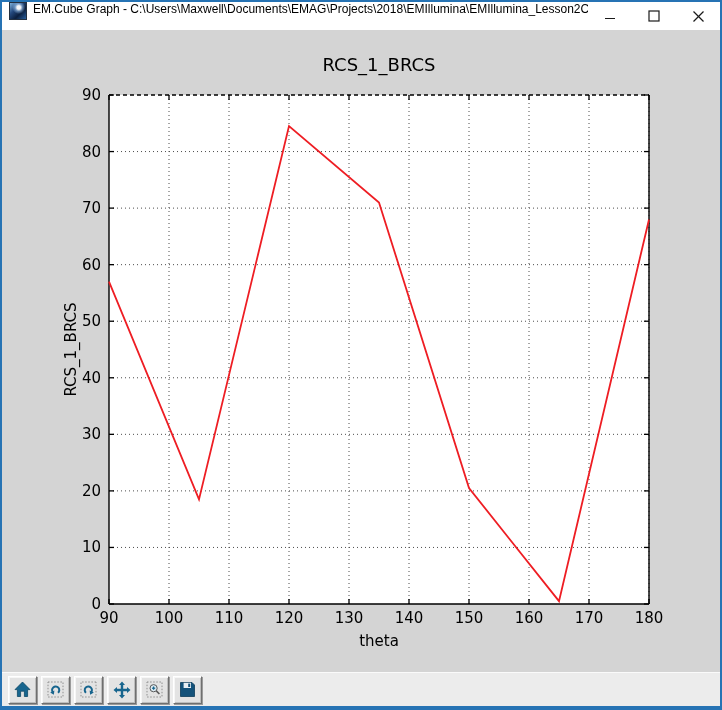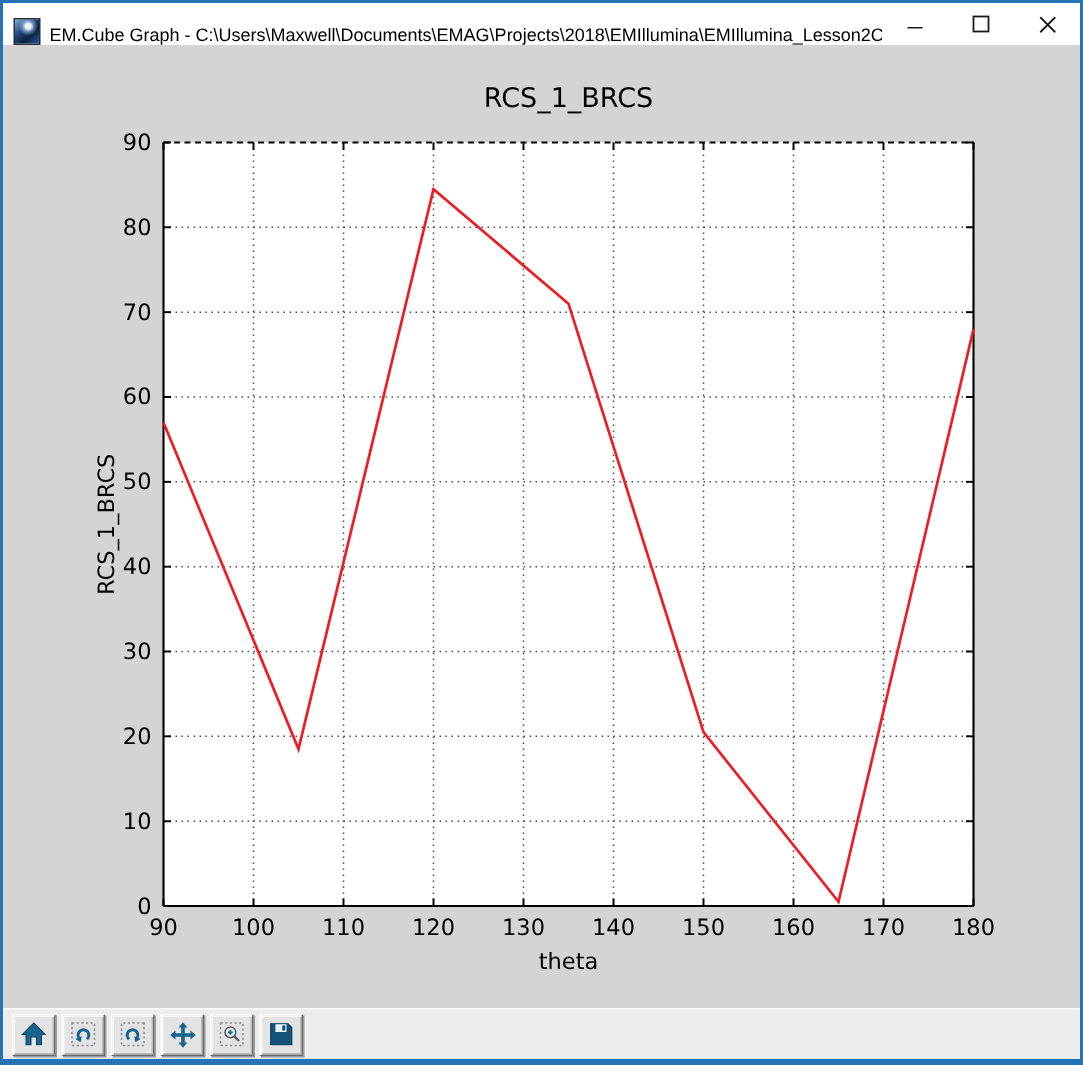--- a/index.html
+++ b/index.html
@@ -4,21 +4,21 @@
 <style>
   html,body{margin:0;padding:0;background:#888;}
   .window{
     width:722px;height:710px;box-sizing:border-box;
     border:2px solid #2673b4;border-bottom-width:4px;
     display:flex;flex-direction:column;background:#d4d4d4;
     font-family:"DejaVu Sans",sans-serif;
   }
   .titlebar{
     flex:0 0 28px;height:28px;background:#ffffff;
-    display:flex;align-items:flex-end;overflow:hidden;
+    display:flex;align-items:flex-start;overflow:hidden;
   }
   .app-icon{
     width:18px;height:18px;margin:0 6px 0 7px;flex:0 0 18px;
     background:
       radial-gradient(circle at 55% 28%, rgba(255,255,255,.95) 0 12%, rgba(160,200,240,.55) 26%, rgba(0,0,0,0) 45%),
       linear-gradient(135deg,#7fb2dc 0%, #24497e 35%, #0b1f3e 65%, #2a5f9e 100%);
     border:1px solid #24303f;box-sizing:border-box;
   }
   .title-text{
     font-family:"Liberation Sans","DejaVu Sans",sans-serif;

